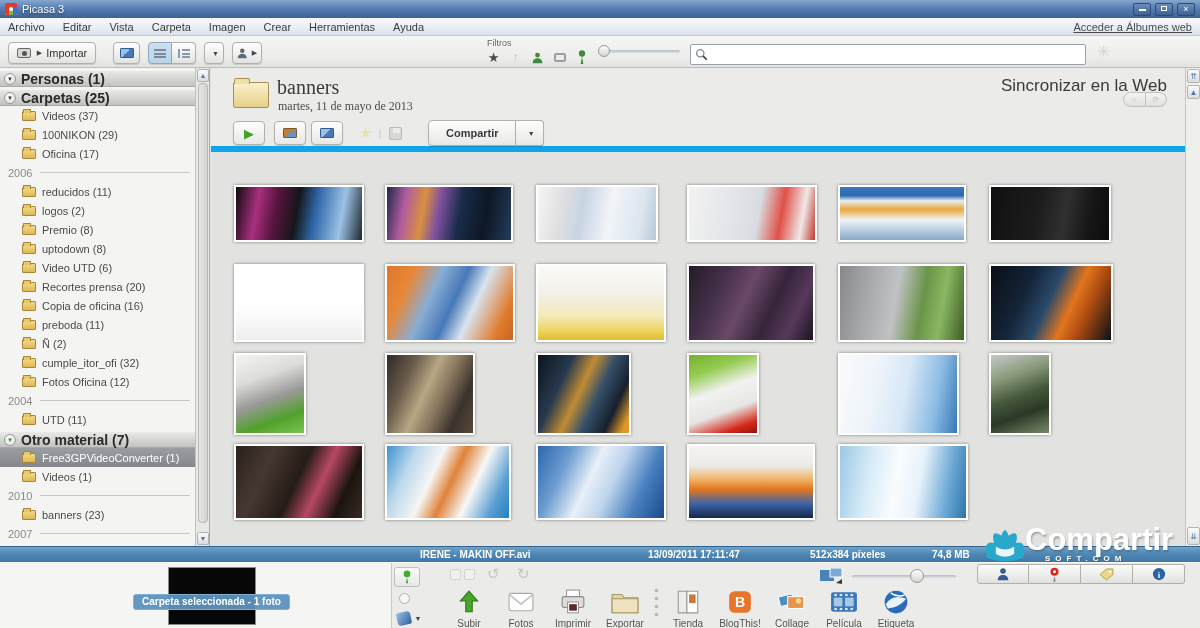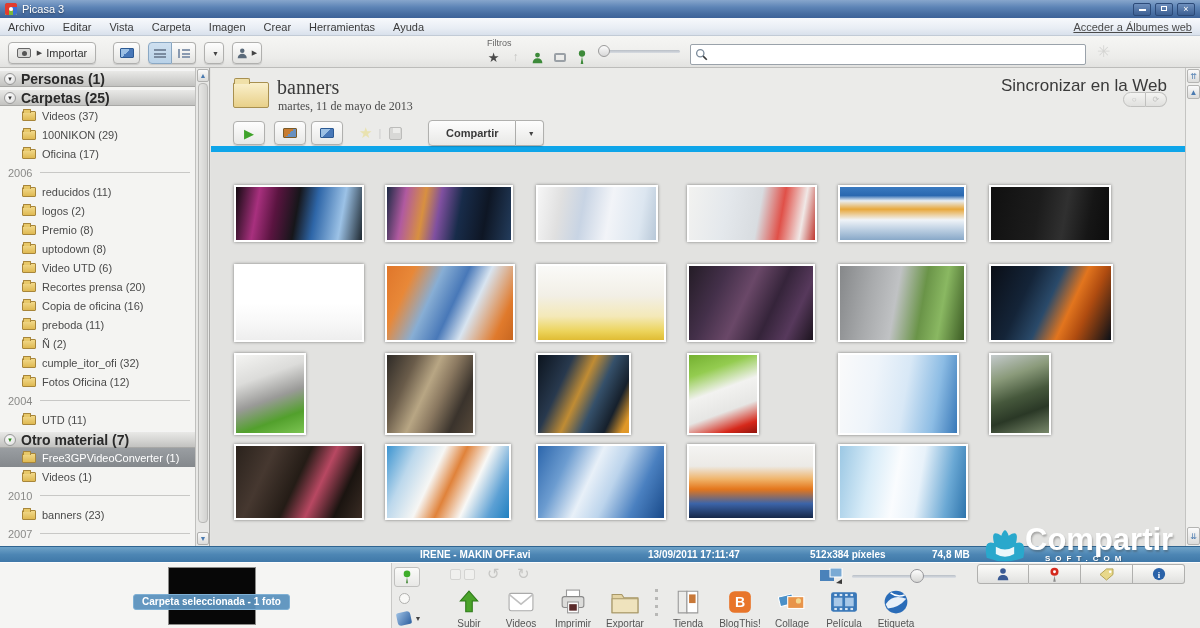--- a/index.html
+++ b/index.html
@@ -467,21 +467,21 @@
           </div>
           <div class="alabel">Subir</div>
         </div>
         <div class="action">
           <div class="aicon">
             <svg width="26" height="22" viewBox="0 0 24 20">
               <rect x="1" y="2" width="22" height="16" rx="2" fill="#fff" stroke="#aaa"></rect>
               <path d="M1 3l11 9L23 3" fill="none" stroke="#c0c0c0" stroke-width="1.4"></path>
             </svg>
           </div>
-          <div class="alabel">Videos</div>
+          <div class="alabel">Fotos</div>
         </div>
         <div class="action">
           <div class="aicon">
             <svg width="26" height="26" viewBox="0 0 24 24">
               <rect x="6" y="1" width="12" height="6" fill="#fff" stroke="#999"></rect>
               <rect x="2" y="7" width="20" height="10" rx="2" fill="#dcdcda" stroke="#8a8a8a"></rect>
               <rect x="7" y="12" width="10" height="10" fill="#fff" stroke="#999"></rect>
               <rect x="8.5" y="14" width="7" height="6" fill="#5a2a2a"></rect>
             </svg>
           </div>

